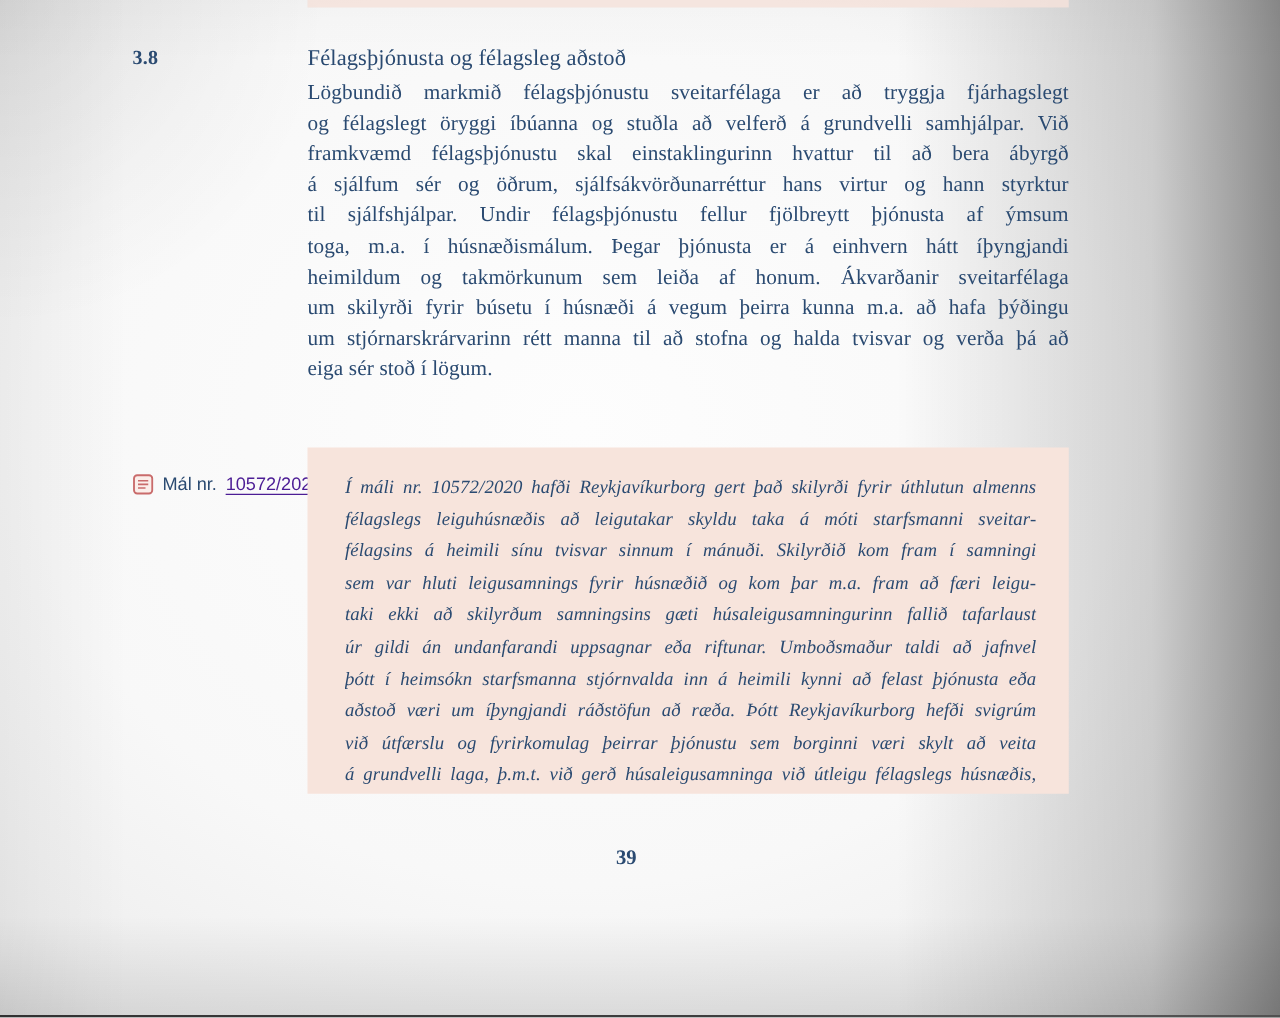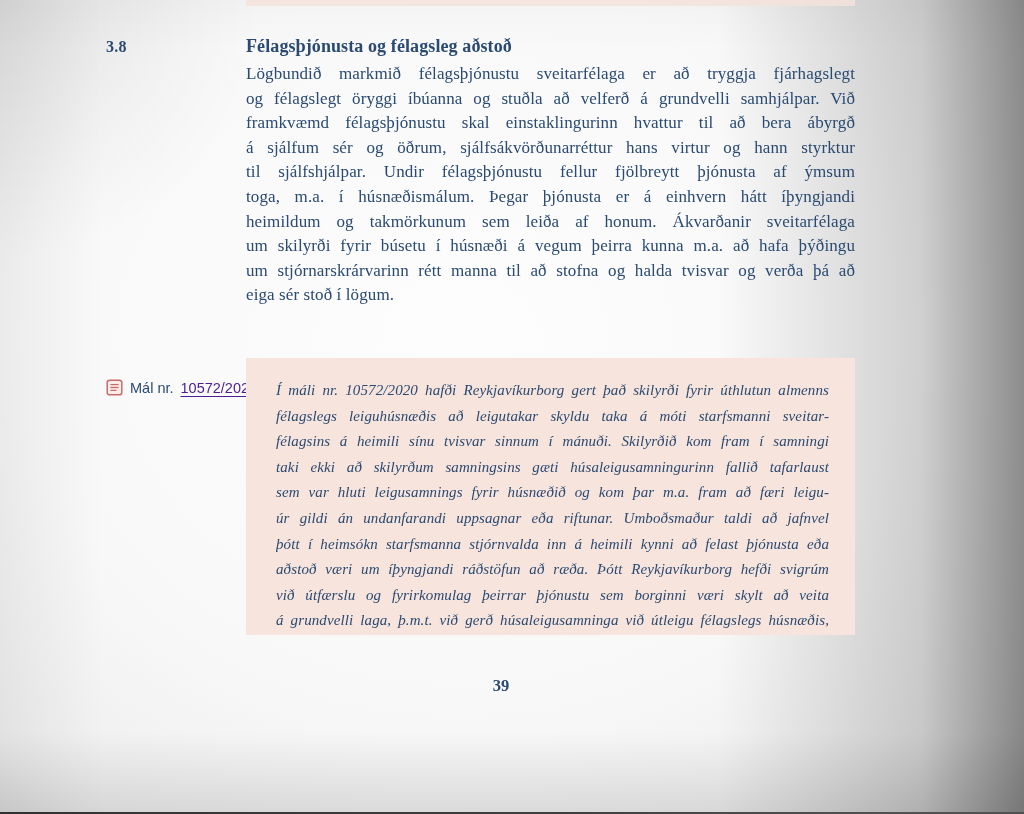--- a/index.html
+++ b/index.html
@@ -16,21 +16,21 @@
   #pink-sliver{
     position:absolute;left:246px;top:0;width:609px;height:6px;
     background:#f5e2db;opacity:.85;
   }
   #section-number{
     position:absolute;left:67px;top:38px;
     font-weight:bold;font-size:16px;letter-spacing:.2px;margin-left:39px;
   }
   #section-heading{
     position:absolute;left:246px;top:36px;width:609px;
-    font-weight:bold;font-size:18px;letter-spacing:.1px;
+    font-weight:normal;font-size:18px;letter-spacing:.1px;
   }
   #body-paragraph{
     position:absolute;left:246px;top:62px;width:609px;
     font-size:17px;
   }
   .bline{
     line-height:24.6px;height:24.6px;overflow:hidden;
     text-align:justify;text-align-last:justify;
     letter-spacing:.1px;
   }
@@ -98,22 +98,22 @@
     </svg>
   </span>
   <span>Mál nr.</span>
   <a class="case-link" href="#">10572/2020</a>
 </div>
 
 <div id="quote-box" class="ink">
   <div class="qline">Í máli nr. 10572/2020 hafði Reykjavíkurborg gert það skilyrði fyrir úthlutun almenns</div>
   <div class="qline">félagslegs leiguhúsnæðis að leigutakar skyldu taka á móti starfsmanni sveitar-</div>
   <div class="qline">félagsins á heimili sínu tvisvar sinnum í mánuði. Skilyrðið kom fram í samningi</div>
+  <div class="qline">sem var hluti leigusamnings fyrir húsnæðið og kom þar m.a. fram að færi leigu-</div>
   <div class="qline">taki ekki að skilyrðum samningsins gæti húsaleigusamningurinn fallið tafarlaust</div>
-  <div class="qline">sem var hluti leigusamnings fyrir húsnæðið og kom þar m.a. fram að færi leigu-</div>
   <div class="qline">úr gildi án undanfarandi uppsagnar eða riftunar. Umboðsmaður taldi að jafnvel</div>
   <div class="qline">þótt í heimsókn starfsmanna stjórnvalda inn á heimili kynni að felast þjónusta eða</div>
   <div class="qline">aðstoð væri um íþyngjandi ráðstöfun að ræða. Þótt Reykjavíkurborg hefði svigrúm</div>
   <div class="qline">við útfærslu og fyrirkomulag þeirrar þjónustu sem borginni væri skylt að veita</div>
   <div class="qline">á grundvelli laga, þ.m.t. við gerð húsaleigusamninga við útleigu félagslegs húsnæðis,</div>
 </div>
 
 <div id="page-number" class="ink">39</div>
 
 <div id="bottom-edge"></div>

